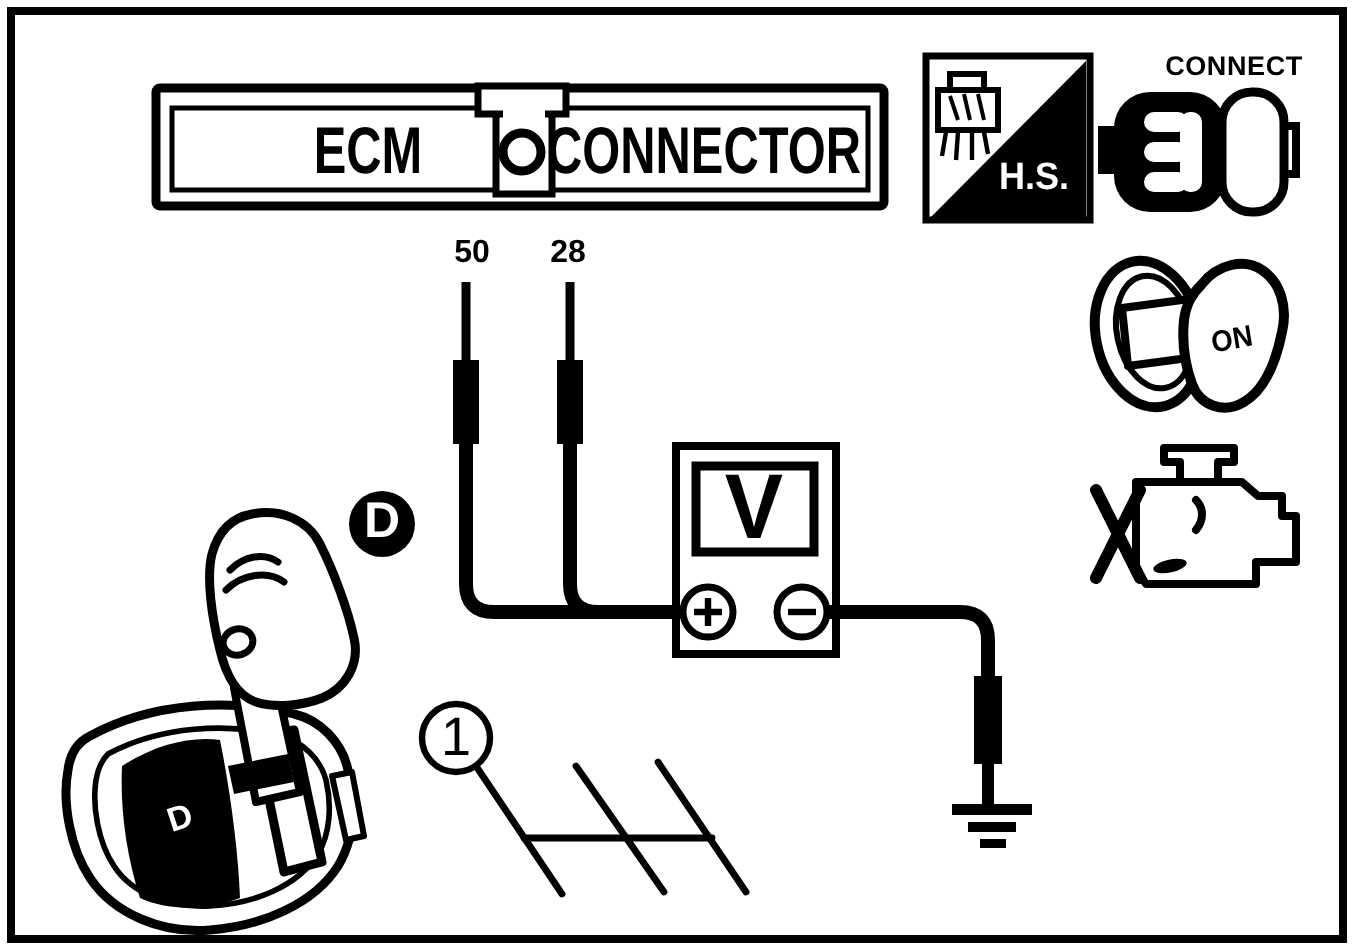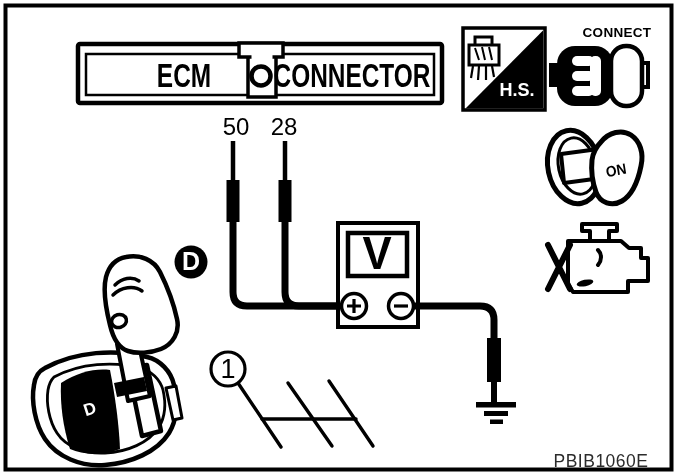--- a/index.html
+++ b/index.html
@@ -6,21 +6,21 @@
   .stage{
     position:relative;width:678px;height:476px;background:#ffffff;
     font-family:"Liberation Sans",sans-serif;overflow:hidden;
   }
   .layer{position:absolute;left:0;top:0;width:678px;height:476px;}
   .txt{
     position:absolute;transform:translate(-50%,-50%);
     white-space:nowrap;color:#000;line-height:1;z-index:5;
   }
   .ecm-lbl{font-size:33px;font-weight:700;transform:translate(-50%,-50%) scaleX(.74);letter-spacing:0;}
-  .pin-lbl{font-size:24px;font-weight:400;}
+  .pin-lbl{font-size:16px;font-weight:700;}
   .hs-lbl{font-size:19px;font-weight:800;color:#fff;transform:translate(-50%,-50%) scaleX(.95);}
   .connect-lbl{font-size:13.5px;font-weight:800;letter-spacing:.3px;}
   .on-lbl{font-size:15px;font-weight:700;transform:translate(-50%,-50%) scaleX(.92) rotate(-10deg);}
   .dcall-lbl{font-size:25px;font-weight:800;color:#fff;}
   .v-lbl{font-size:46px;font-weight:800;transform:translate(-50%,-50%) scaleX(.95);}
   .c1-lbl{font-size:27px;font-weight:500;}
   .gate-lbl{font-size:17px;font-weight:800;color:#fff;transform:translate(-50%,-50%) rotate(-18deg);}
   .code-lbl{font-size:17.5px;font-weight:400;color:#2b2b2b;letter-spacing:.5px;}
   svg{display:block;}
 </style>
@@ -147,14 +147,13 @@
 
   <span class="txt hs-lbl" style="left:517px;top:89px;">H.S.</span>
   <span class="txt connect-lbl" style="left:597px;top:33px;margin-left:20px;">CONNECT</span>
   <span class="txt on-lbl" style="left:616px;top:170px;">ON</span>
 
   <span class="txt dcall-lbl" style="left:191px;top:261px;">D</span>
   <span class="txt v-lbl" style="left:377px;top:253px;">V</span>
   <span class="txt c1-lbl" style="left:228px;top:369px;">1</span>
   <span class="txt gate-lbl" style="left:90px;top:409px;">D</span>
 
-  <span class="txt code-lbl" style="left:601px;top:462px;">PBIB1060E</span>
 </div>
 
 </body></html>

